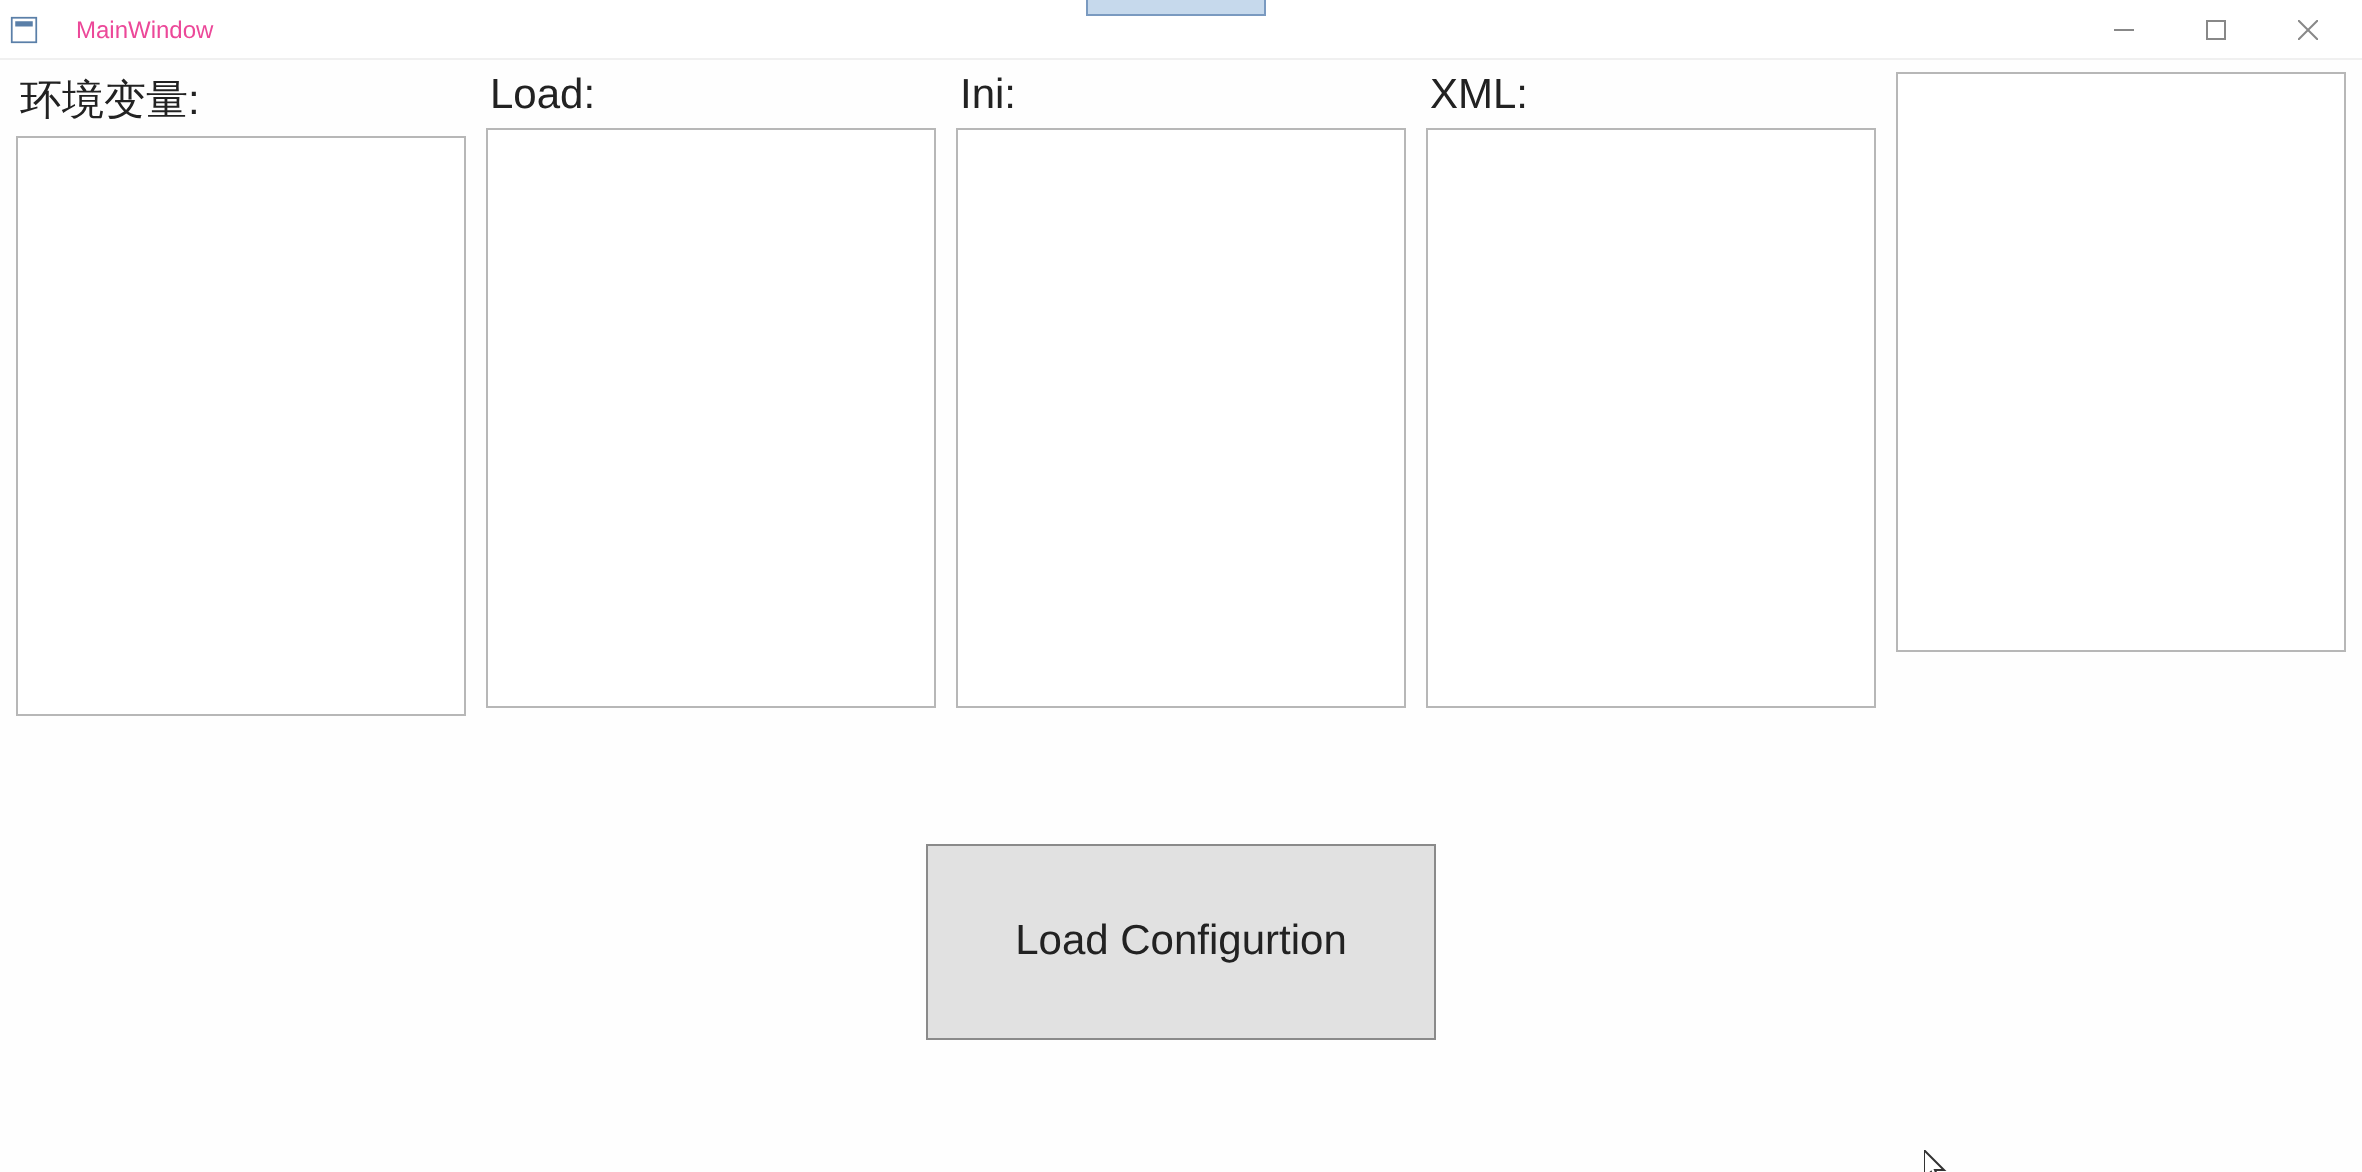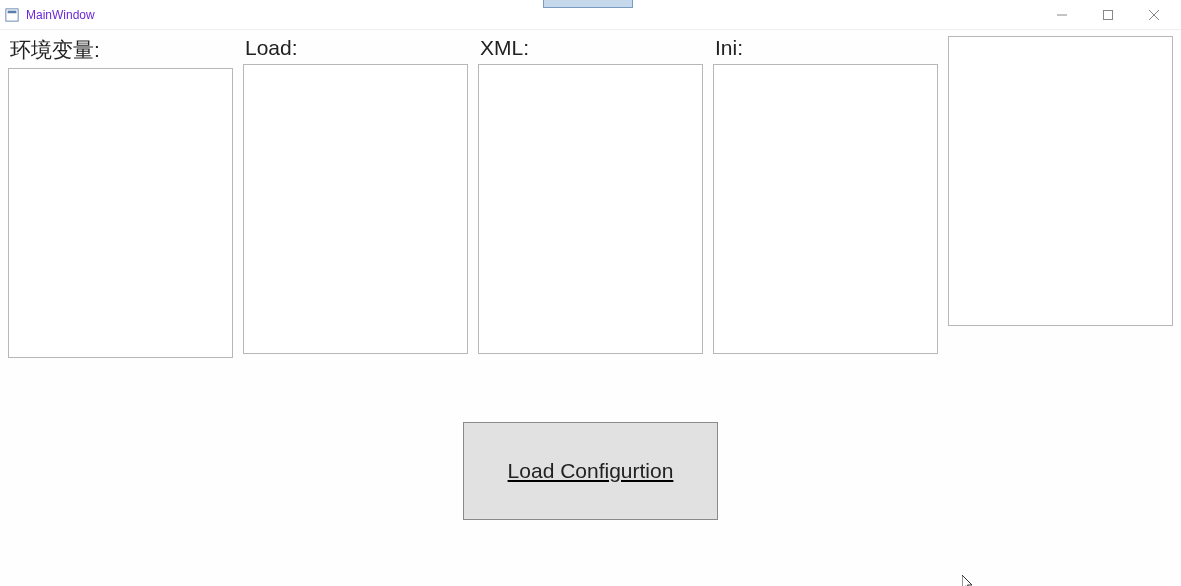--- a/index.html
+++ b/index.html
@@ -28,23 +28,24 @@
       margin-right: 6px;
       display: flex;
       align-items: center;
       justify-content: center;
     }
     .titlebar-icon svg {
       width: 14px;
       height: 14px;
     }
     .titlebar-title {
-      color: #6d28d9;
+      color: #ec4899;
       font-size: 12px;
       flex: 1;
+      margin-left: 12px;
     }
     .titlebar-tab {
       position: absolute;
       left: 543px;
       top: 0;
       width: 90px;
       height: 8px;
       background: #c6d9ec;
       border: 1px solid #7a9ac0;
       border-top: none;
@@ -85,21 +86,20 @@
     }
     .column-box {
       border: 1px solid #b7b7b7;
       height: 290px;
       background: #ffffff;
     }
     .button-area {
       display: flex;
       justify-content: center;
       margin-top: 64px;
-      text-decoration: underline;
     }
     .load-button {
       background: #e1e1e1;
       border: 1px solid #8a8a8a;
       font-size: 21px;
       color: #222;
       padding: 36px 44px;
       cursor: pointer;
       font-family: inherit;
     }
@@ -150,26 +150,26 @@
       <div class="column-label">环境变量:</div>
       <div class="column-box"></div>
     </div>
 
     <div class="column">
       <div class="column-label">Load:</div>
       <div class="column-box"></div>
     </div>
 
     <div class="column">
-      <div class="column-label">XML:</div>
+      <div class="column-label">Ini:</div>
       <div class="column-box"></div>
     </div>
 
     <div class="column">
-      <div class="column-label">Ini:</div>
+      <div class="column-label">XML:</div>
       <div class="column-box"></div>
     </div>
 
     <div class="column">
       <div class="column-box"></div>
     </div>
 
   </div>
 
   <div class="button-area">

